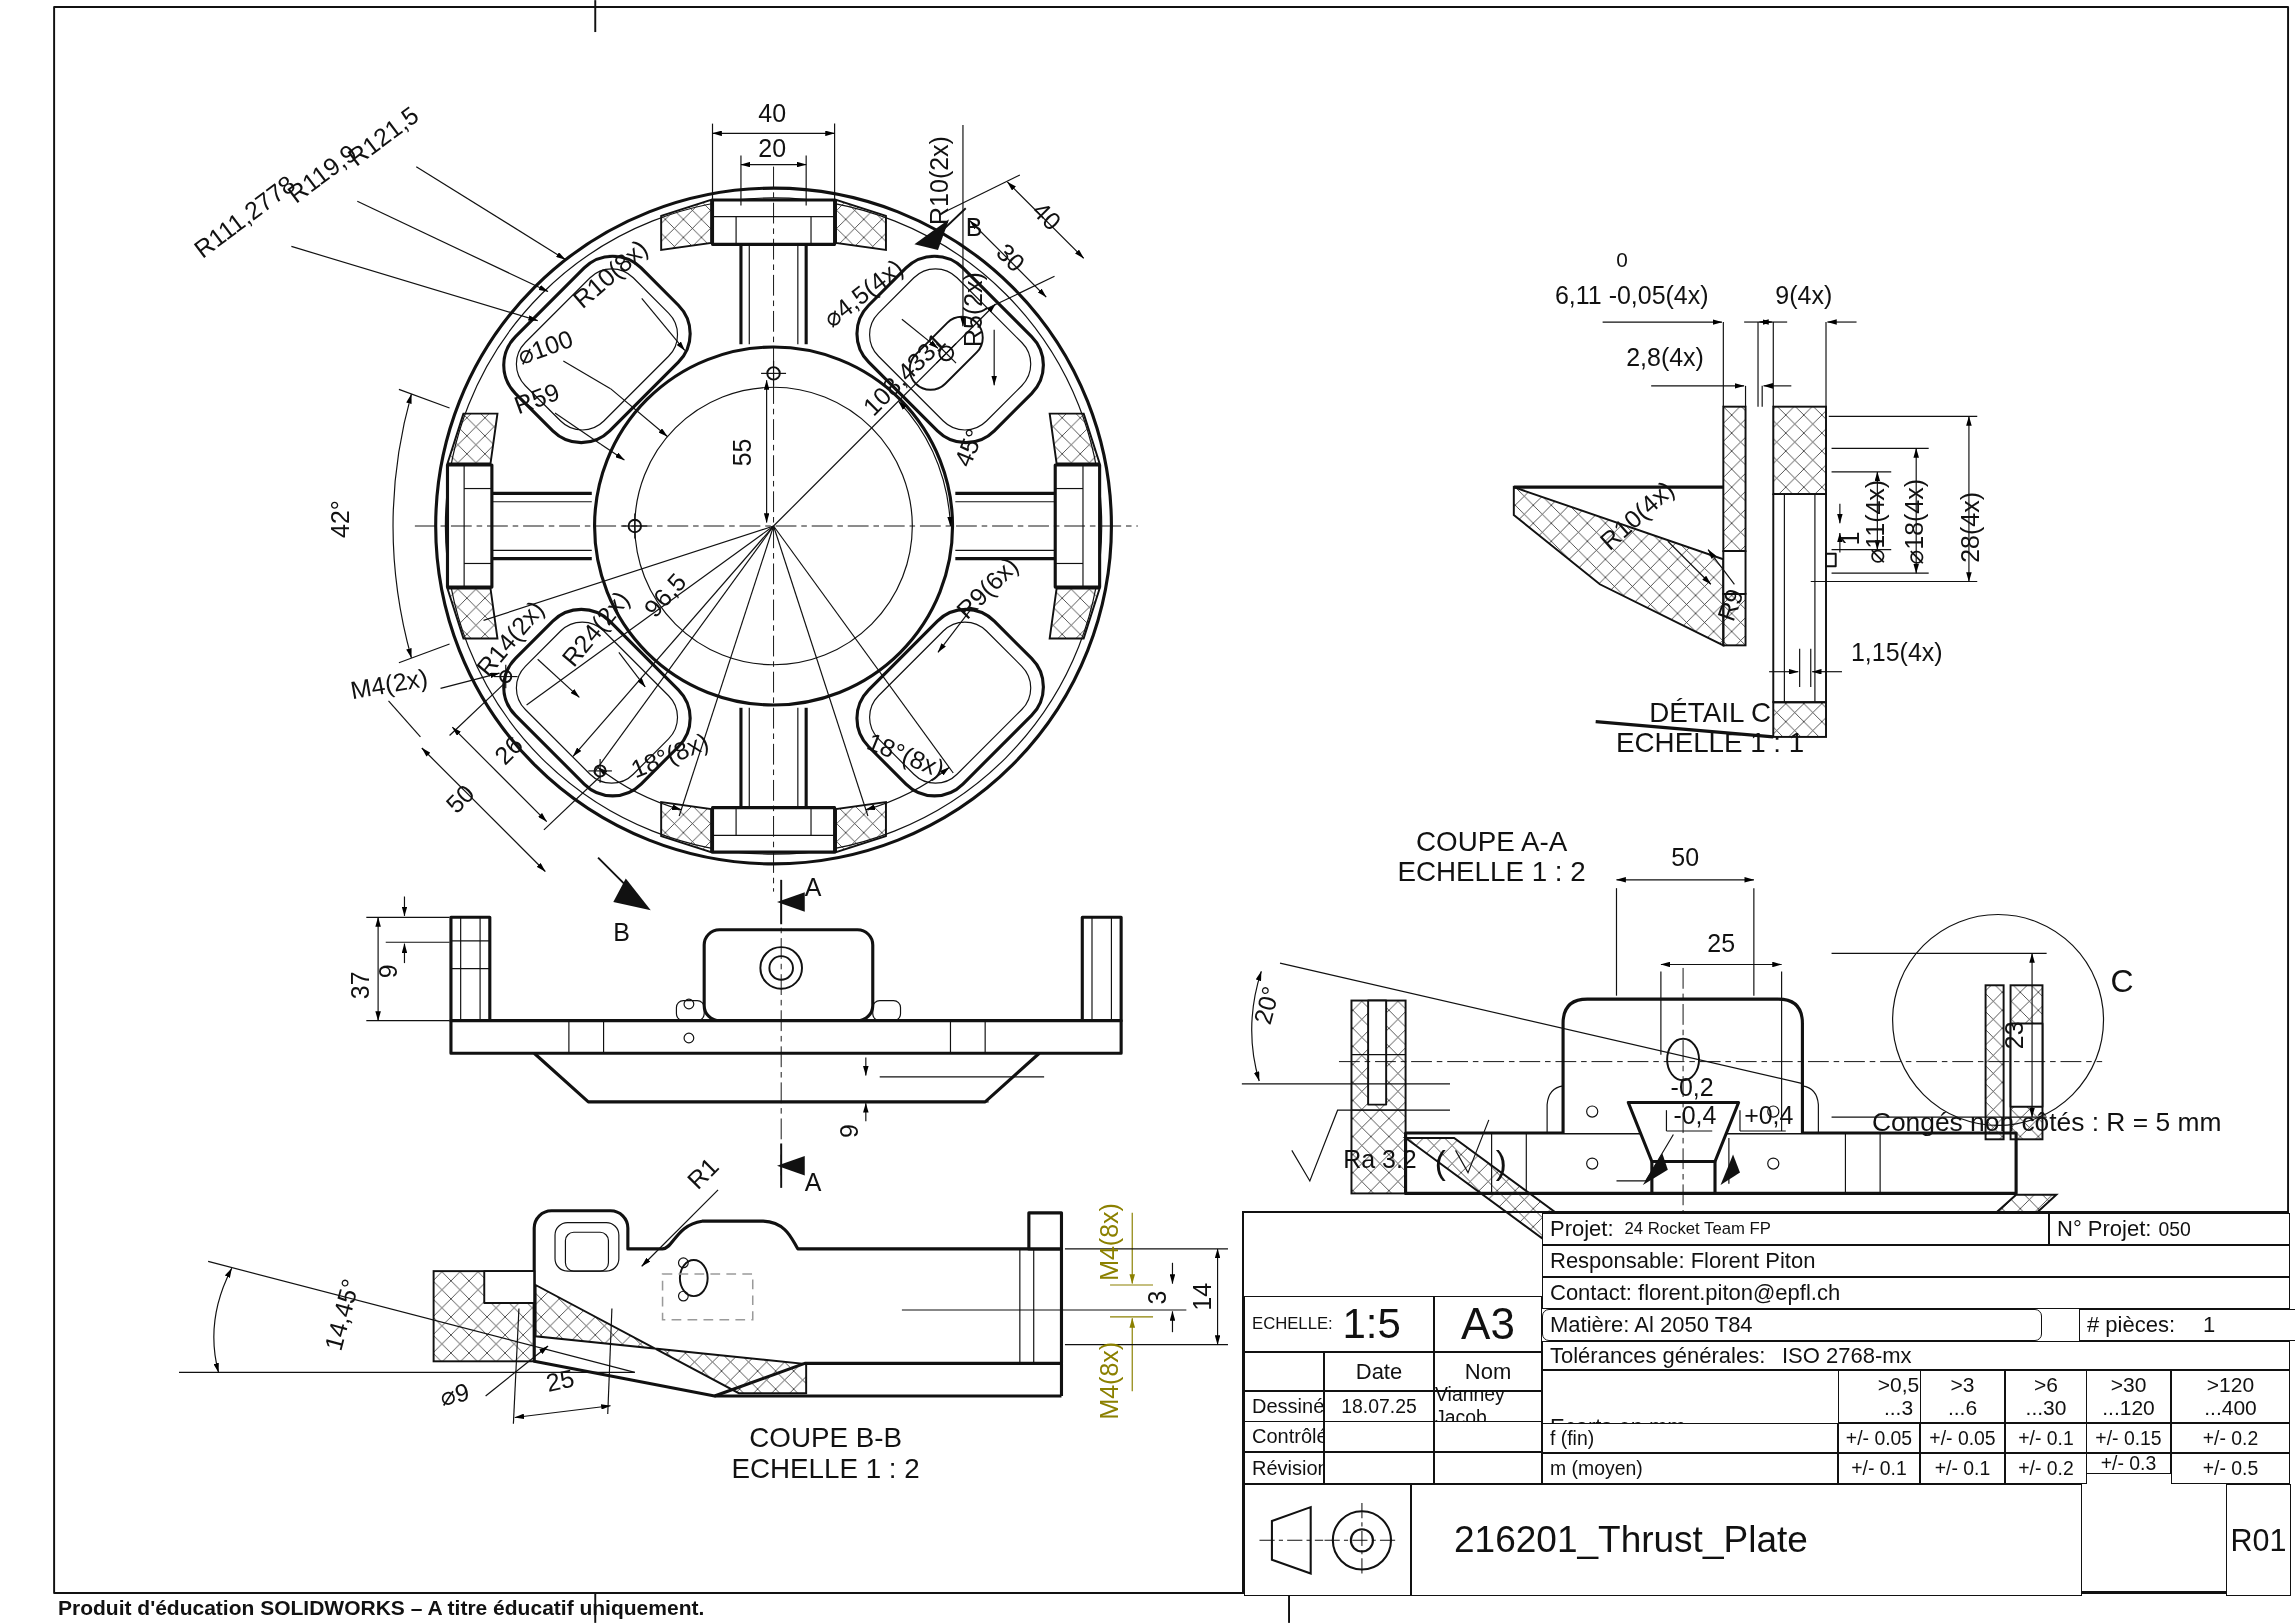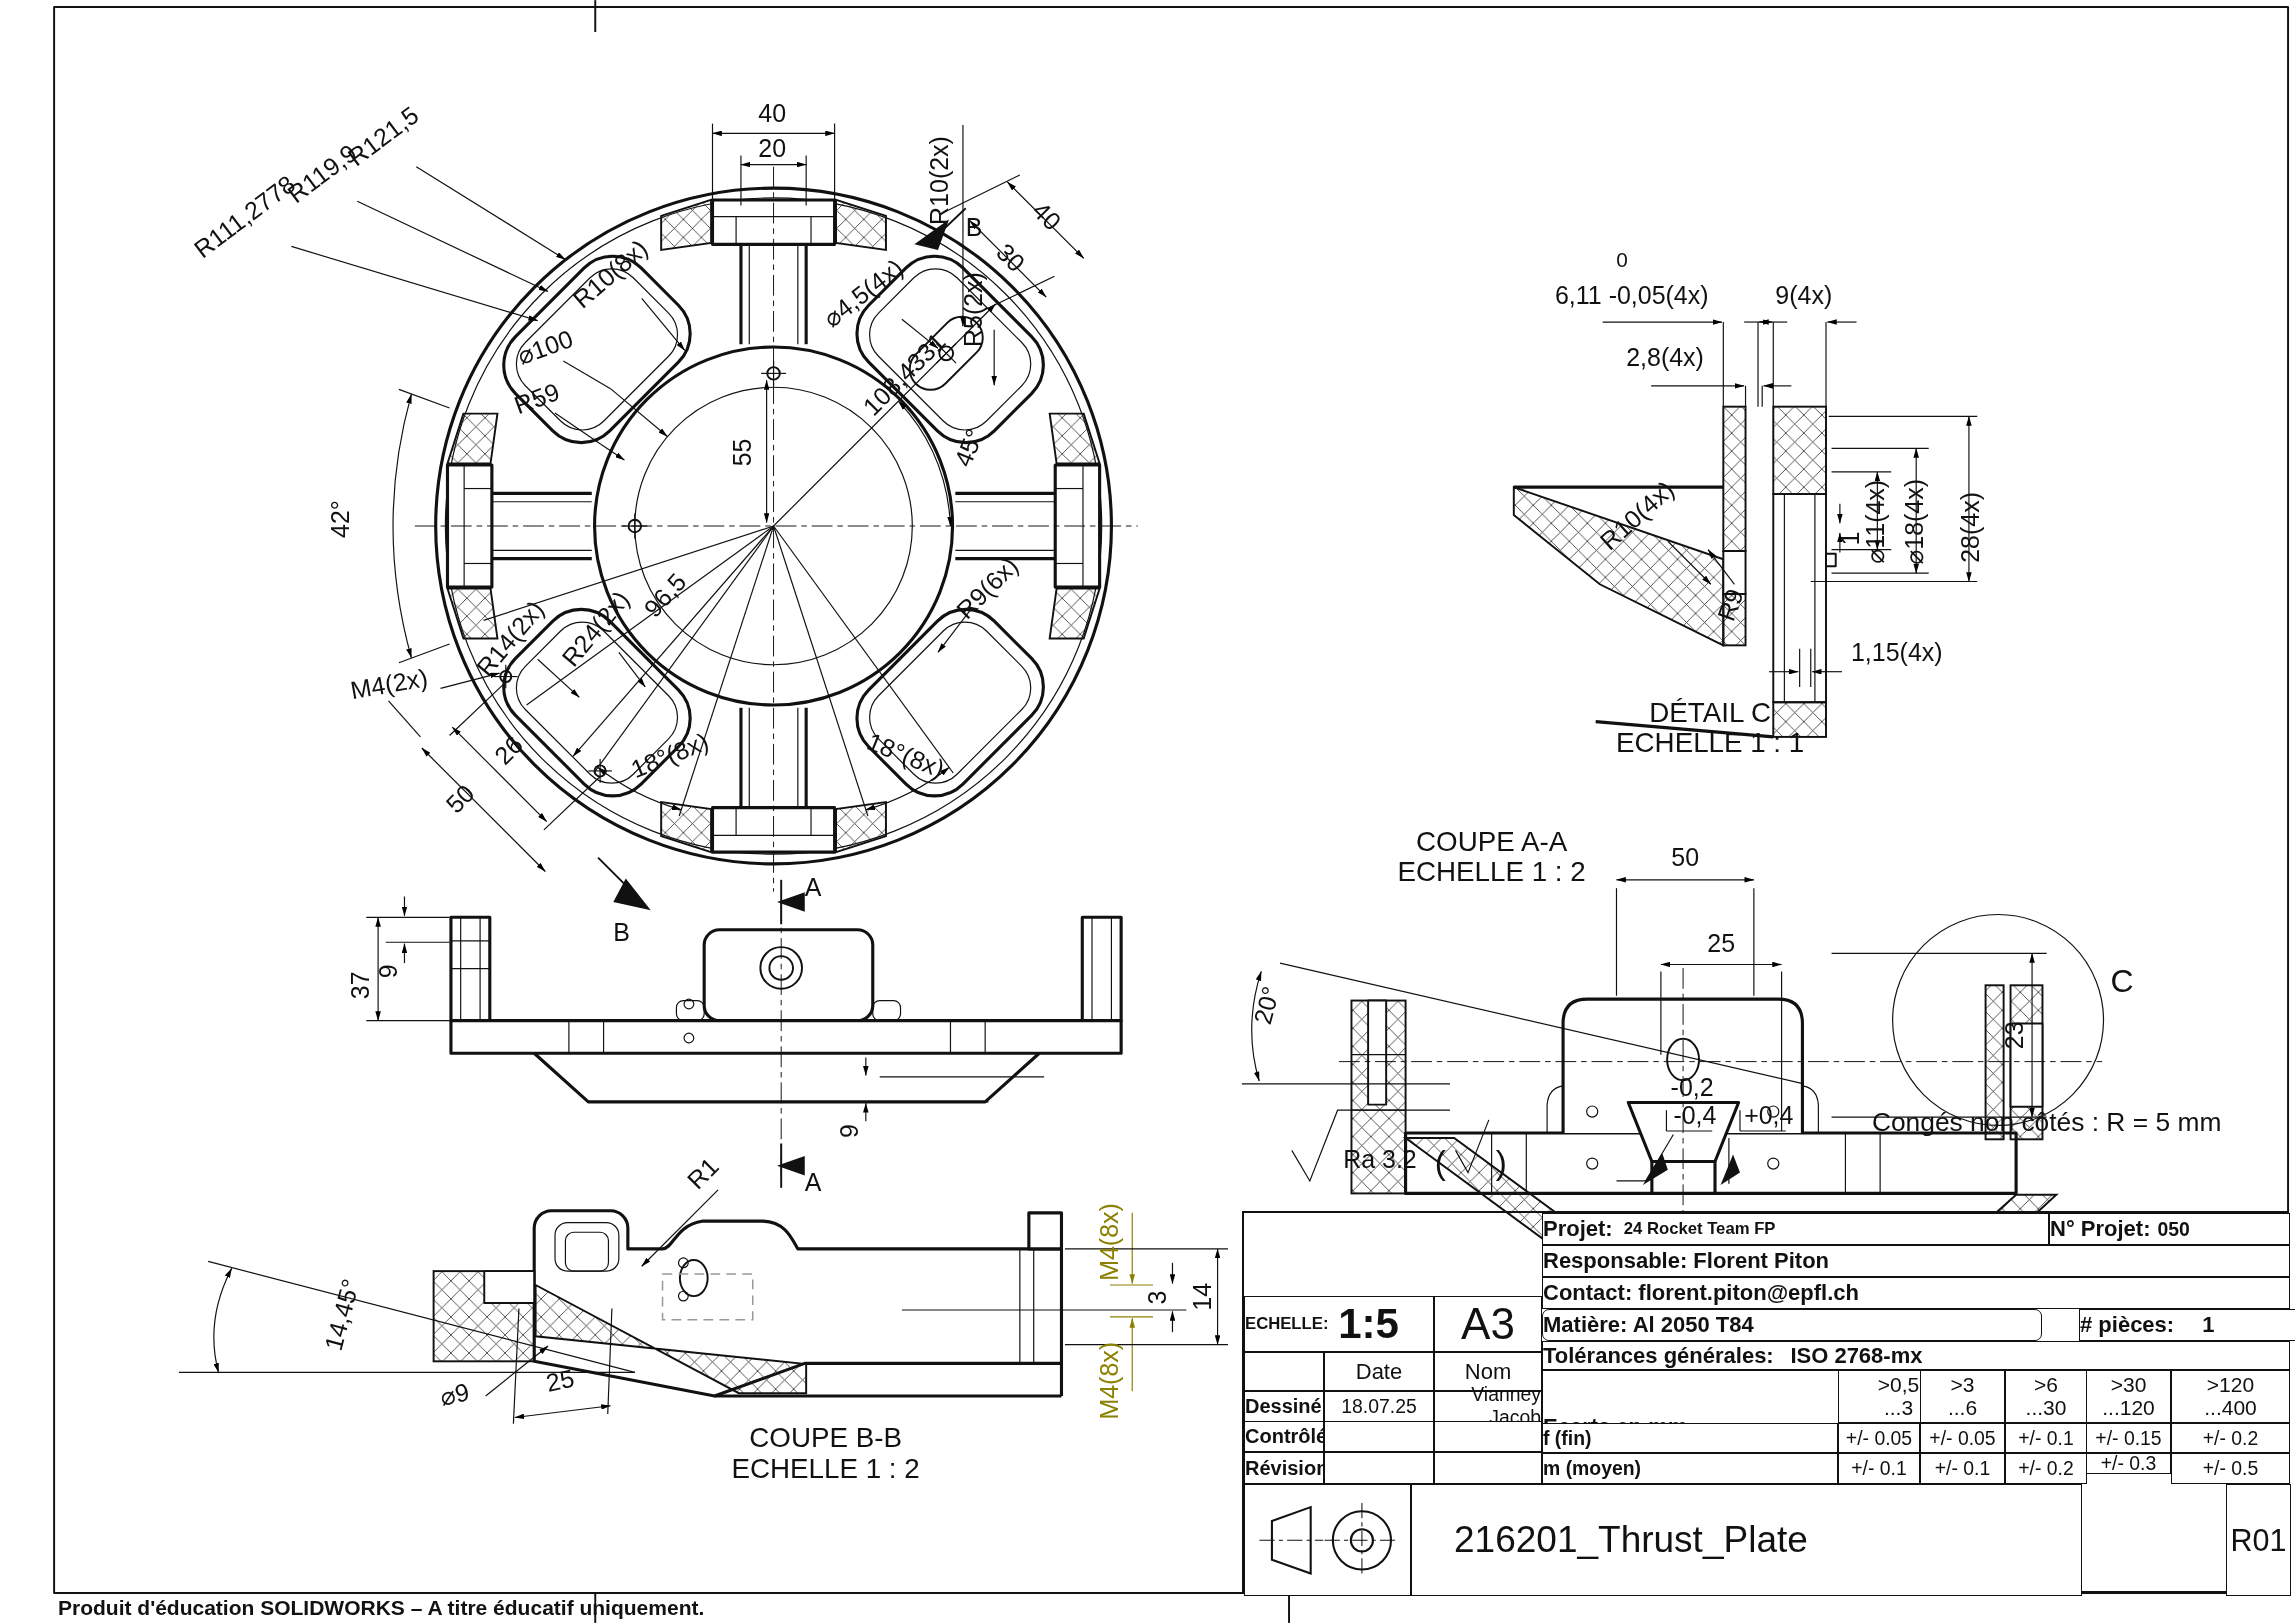--- a/index.html
+++ b/index.html
@@ -22,23 +22,23 @@
   .ds{font-size:30px;}
   .ttl{font-size:40px;text-anchor:middle;}
   .mid{text-anchor:middle;}
   .olt{fill:#8b8000;}
   
   .tb{position:absolute;left:1242px;top:1211px;width:1046px;height:382px;border:2.8px solid #111;box-sizing:border-box;}
   .tb .c{position:absolute;border:1.7px solid #111;box-sizing:border-box;display:flex;align-items:center;background:#fff;}
   .tb .lbl{font-size:22px;}
   .tb .sm{font-size:16.7px;}
   .tb .val{font-size:19.4px;}
-  .pad6{font-weight:bold;}
+  .pad6{padding-left:7px;}
   .two{flex-direction:column;justify-content:center;line-height:1.05;font-size:21px;text-align:center;}
-  .ctr{justify-content:center;text-align:right;}
+  .ctr{justify-content:center;}
   .footer{position:absolute;left:58px;top:1596px;font-size:21px;font-weight:bold;}
 </style>
 </head>
 <body>
 
 <div class="sheet">
 
 <svg class="cad" width="2295" height="1623" viewBox="0 0 3308 2339">
   <defs>
     <pattern id="xh" patternUnits="userSpaceOnUse" width="26" height="26">

